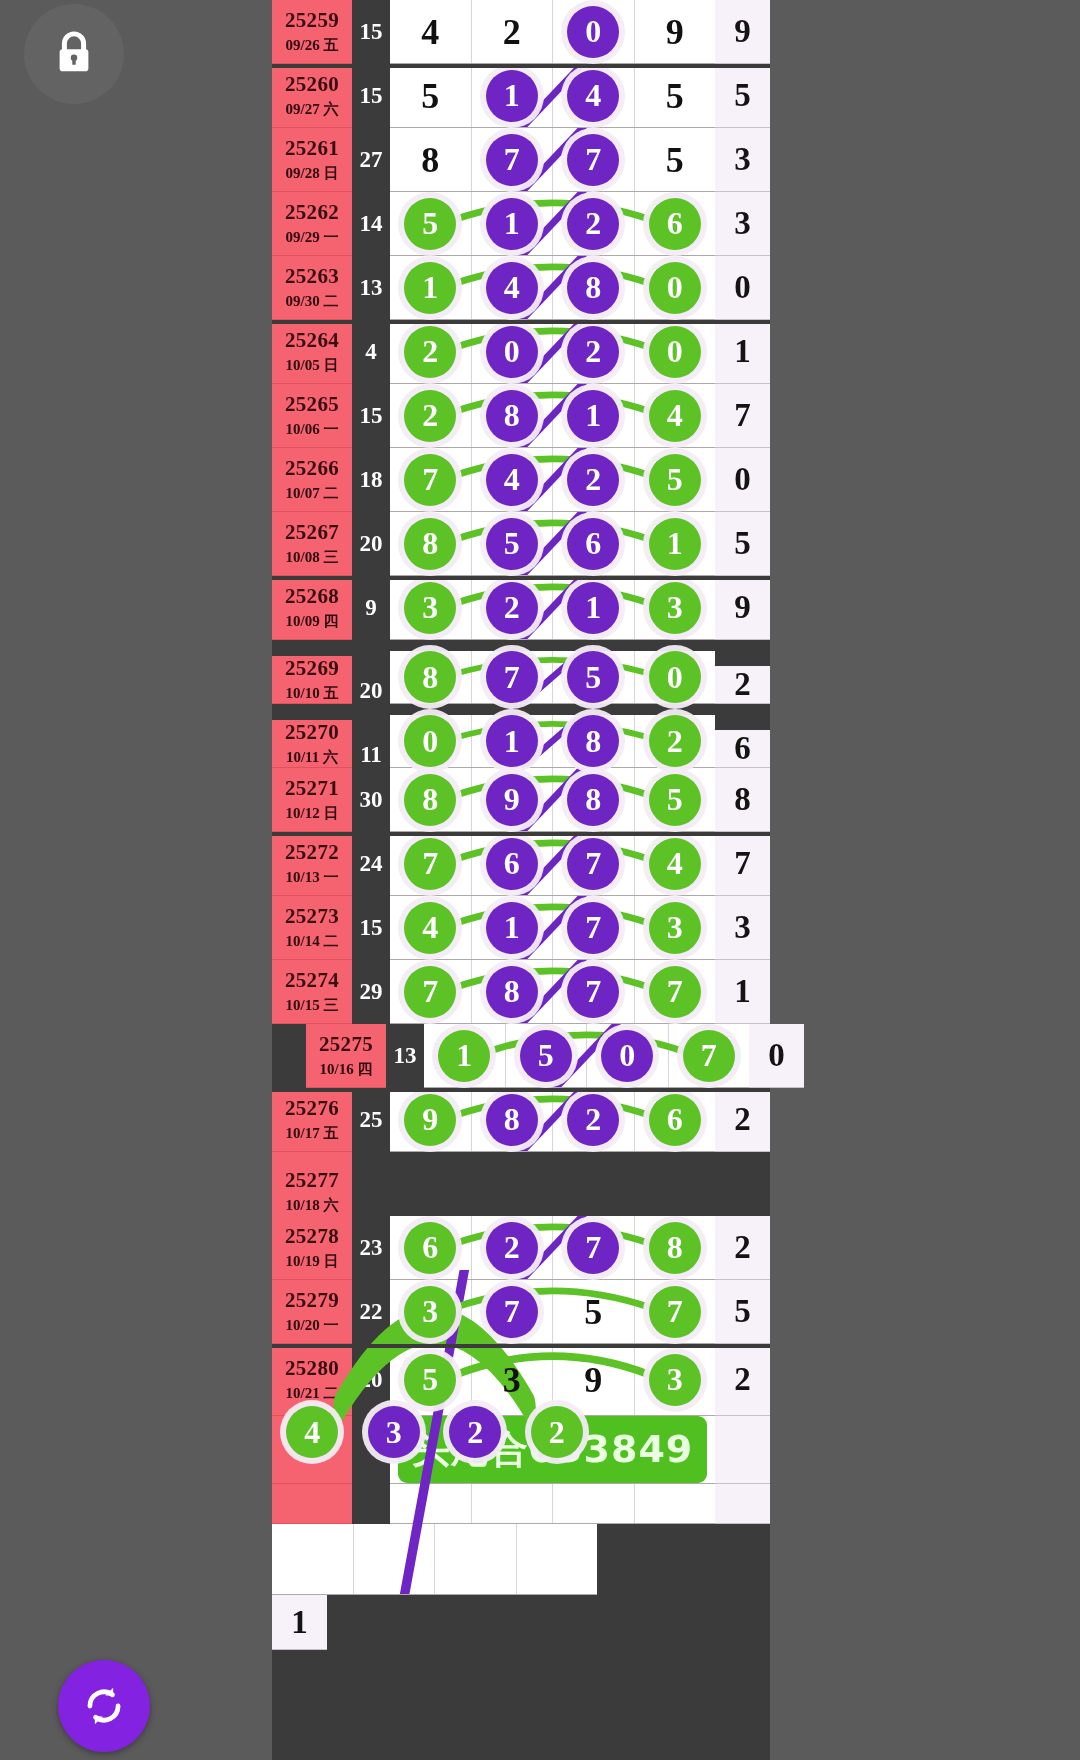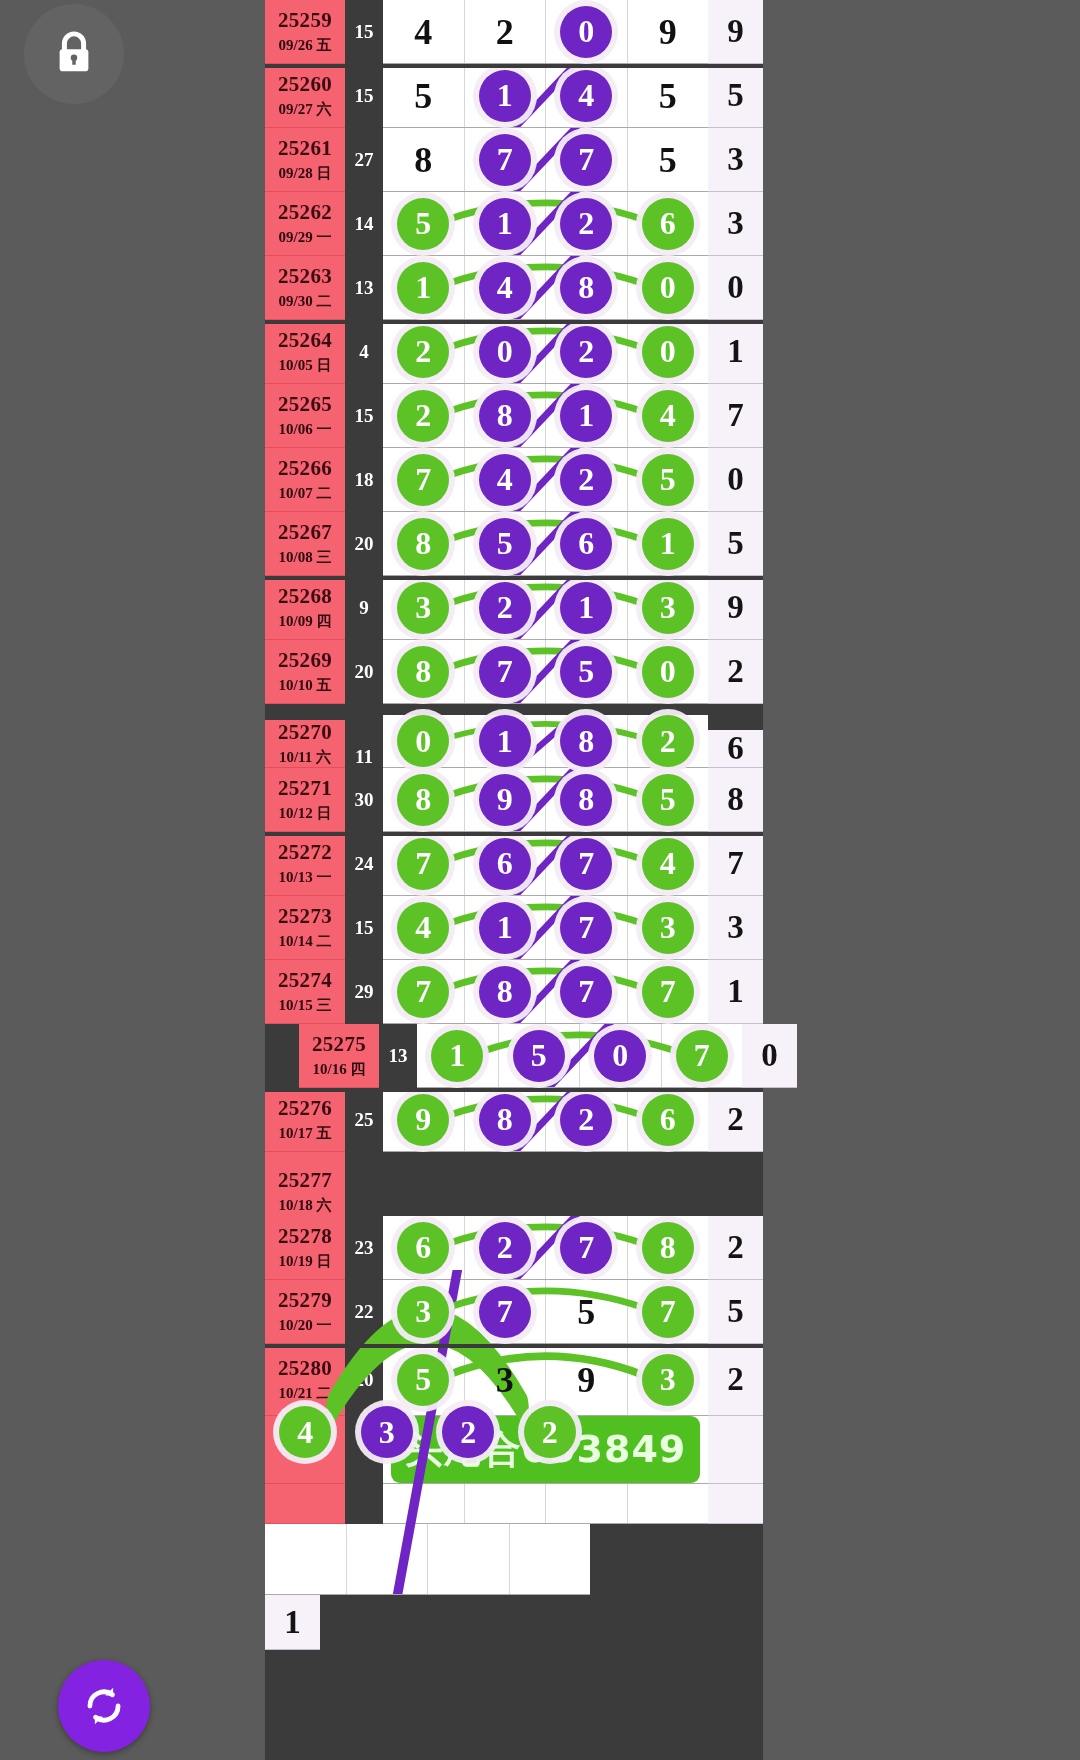--- a/index.html
+++ b/index.html
@@ -21,21 +21,21 @@
   .refresh-btn{
     position:absolute; left:58px; top:1660px;
     width:92px; height:92px; border-radius:50%;
     background:#8322e0;
     display:flex; align-items:center; justify-content:center;
     box-shadow:0 2px 6px rgba(0,0,0,.35);
   }
 
   
   .board{
-    position:absolute; left:265px; top:0;
+    position:absolute; left:272px; top:0;
     width:498px; height:1760px;
     background:#3b3b3b;
   }
   .rows{ position:absolute; inset:0; }
 
   .row{
     display:flex;
     width:498px;
     position:relative;
   }
@@ -63,21 +63,21 @@
     font-family:"Liberation Serif", serif;
     color:#2e0a10;
   }
 
   
   .c-sum{
     width:38px; flex:0 0 38px;
     background:#3b3b3b;
     color:#fff;
     display:flex; align-items:center; justify-content:center;
-    font-size:19px; font-weight:700;
+    font-size:23px; font-weight:700;
     font-family:"Liberation Serif", serif;
   }
 
   
   .c-nums{
     width:325px; flex:0 0 325px;
     background:#fff;
     position:relative;
     display:flex;
     border-bottom:1px solid #aaa;
@@ -405,21 +405,21 @@
             </div>
             <div class="cell">
               <div class="ball purple">1</div>
             </div>
             <div class="cell">
               <div class="ball green">3</div>
             </div>
           </div>
           <div class="c-tail">9</div>
         </div>
-        <div class="row" style="height: 64px;">
+        <div class="row" style="height: 64px; align-items: flex-end;">
           <div class="c-issue">
             <div class="no">25269</div>
             <div class="dt">10/10 五</div>
           </div>
           <div class="c-sum">20</div>
           <div class="c-nums">
             <svg class="lines" viewBox="0 0 325 64" preserveAspectRatio="none">
               <path d="M 64.625 28 Q 162.5 -6 260.375 28" fill="none" stroke="#5cc226" stroke-width="7" stroke-linecap="round"></path>
               <path d="M 115.875 82 L 209.125 -18" fill="none" stroke="#6f24c4" stroke-width="7" stroke-linecap="round"></path>
             </svg>

